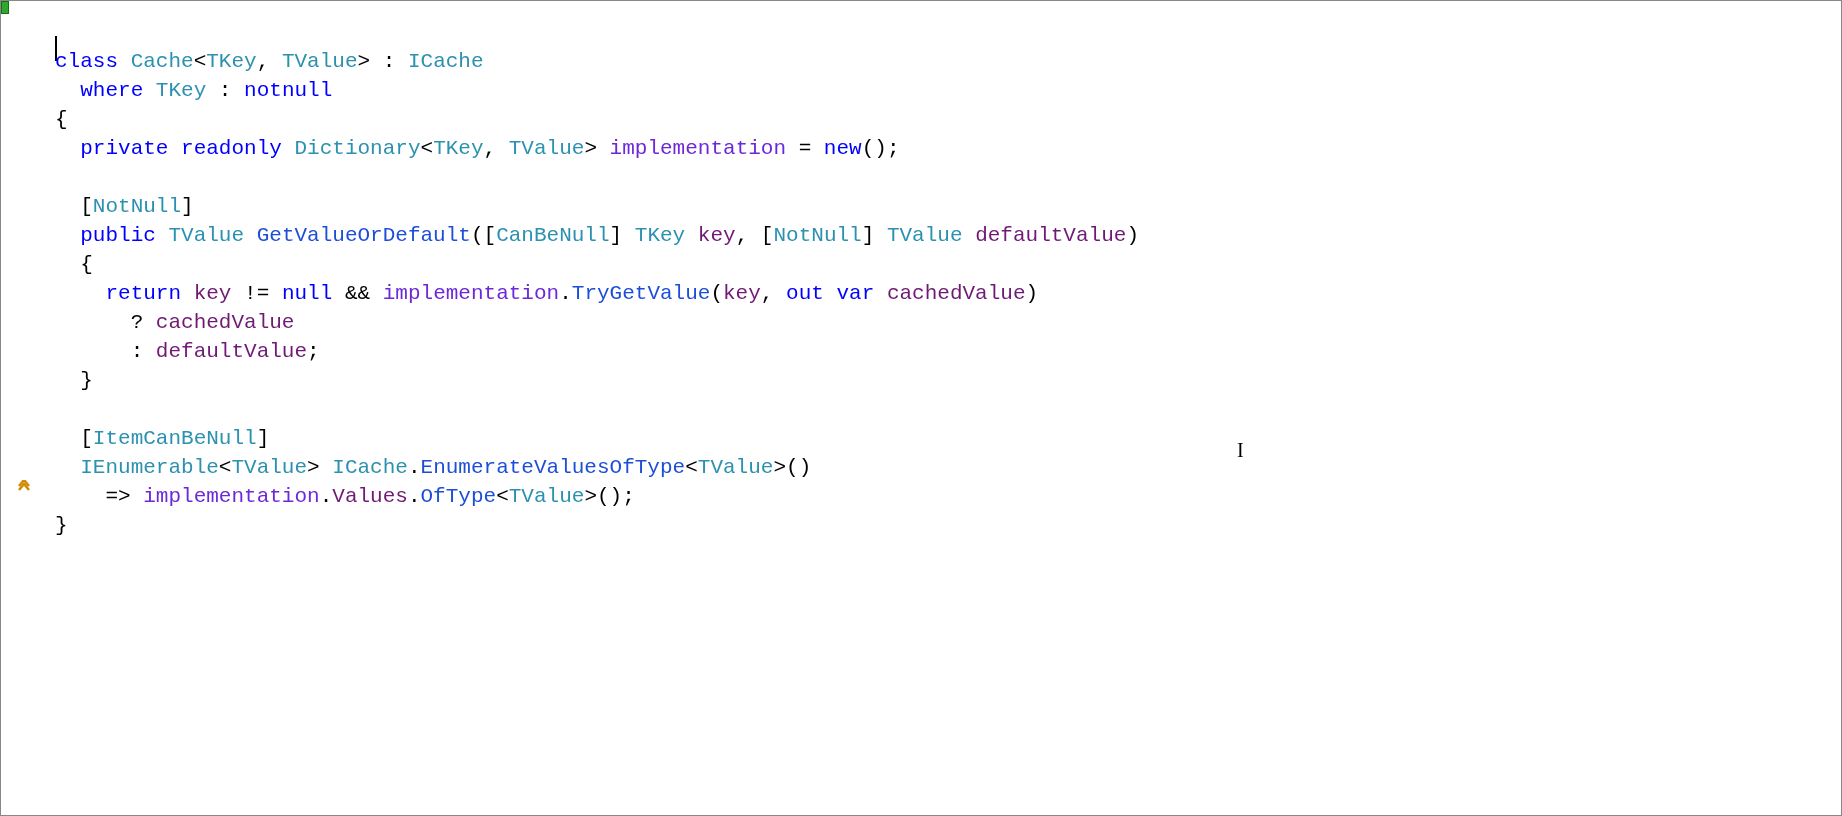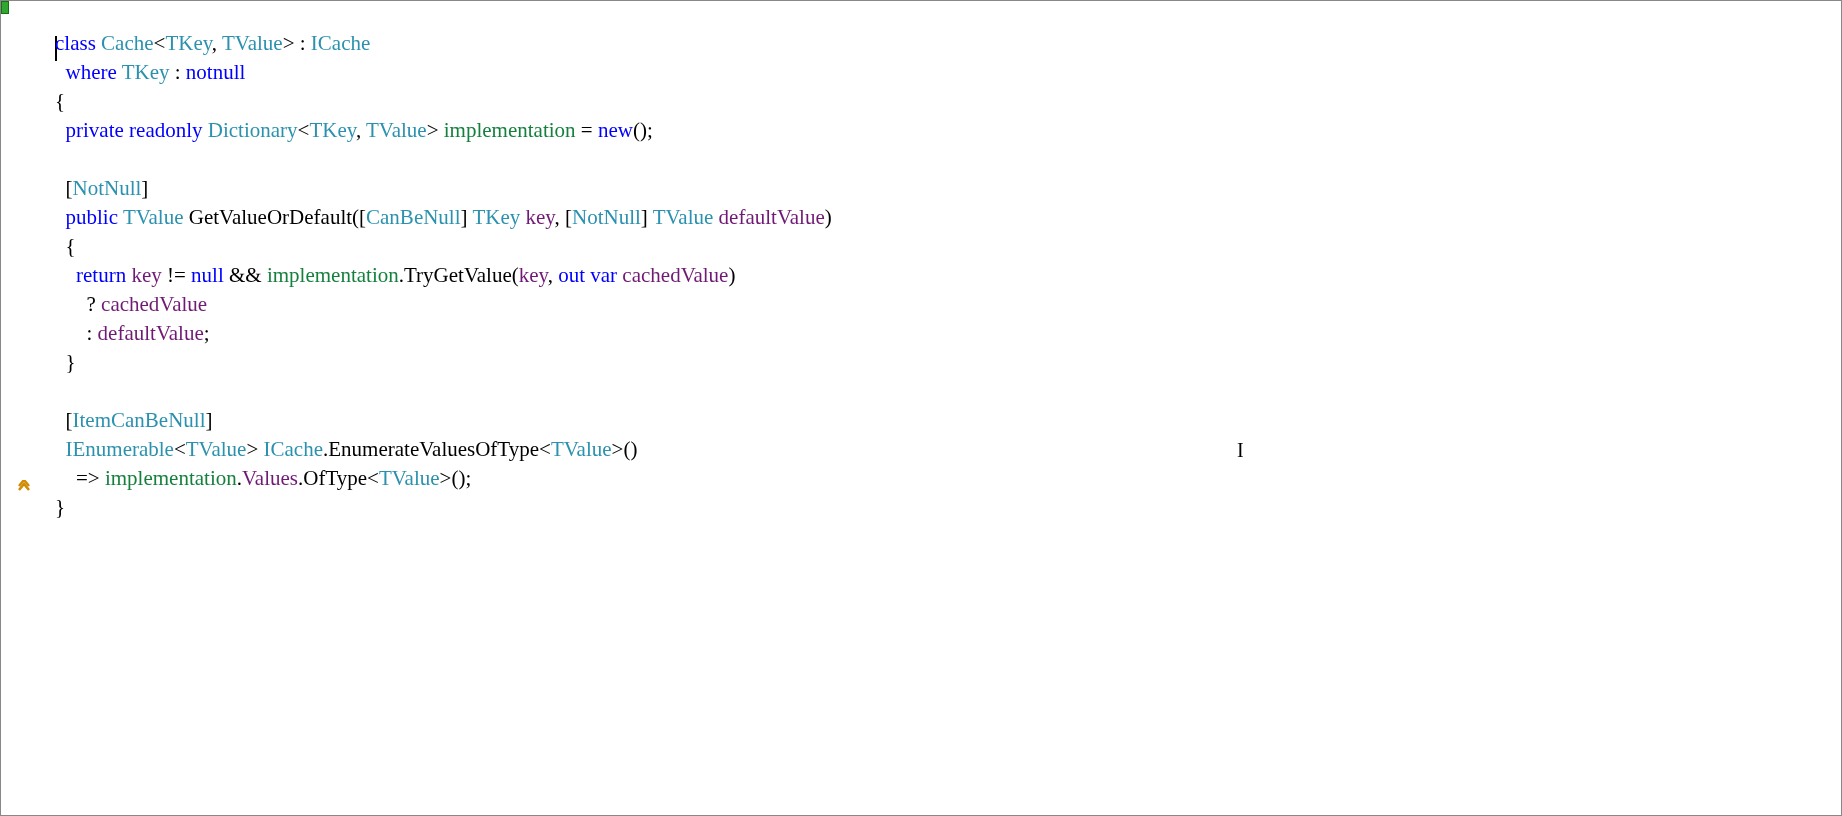--- a/index.html
+++ b/index.html
@@ -41,47 +41,46 @@
     top: 484px;
     left: 31px;
     width: 6px;
     height: 11px;
     background: #2fa82f;
     border: 1px solid #1a6e1a;
   }
   .code-area {
     position: absolute;
     left: 54px;
-    top: 28px;
+    top: 46px;
     width: 1760px;
     white-space: pre;
     color: #000;
-    font-family: Liberation Serif, serif;
   }
   .cursor {
     position: absolute;
     left: 54px;
     top: 35px;
     width: 1px;
     height: 25px;
     border-left: 2px solid #000;
   }
   .ibeam {
     position: absolute;
     left: 1236px;
     top: 435px;
     font-size: 20px;
     color: #000;
     font-family: serif;
   }
   .kw   { color: #0000ff; }
   .type { color: #2b91af; }
   .id   { color: #701a75; }
-  .fld  { color: #15803d; }
-  .mthd { color: #000000; }
+  .fld  { color: #6d28d9; }
+  .mthd { color: #1d4ed8; }
   .punct{ color: #000000; }
 </style>
 </head>
 <body>
 
 <div class="editor-frame">
 
   <div class="gutter">
     <div class="gutter-icon gutter-chevron">
       <svg width="14" height="14" viewBox="0 0 14 14">

